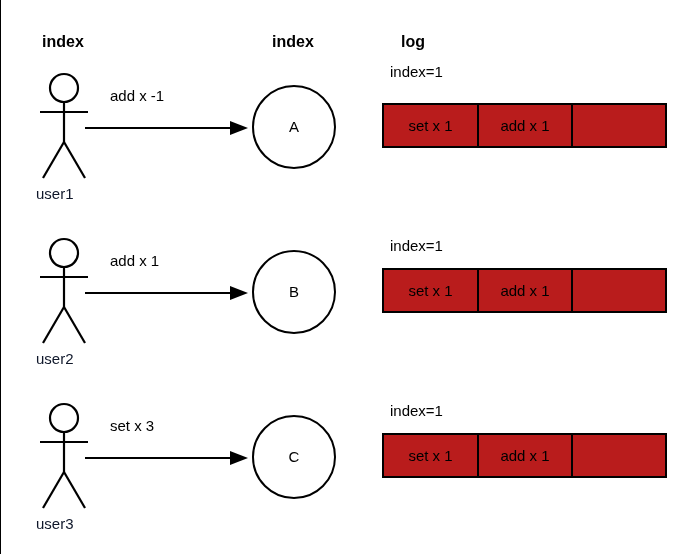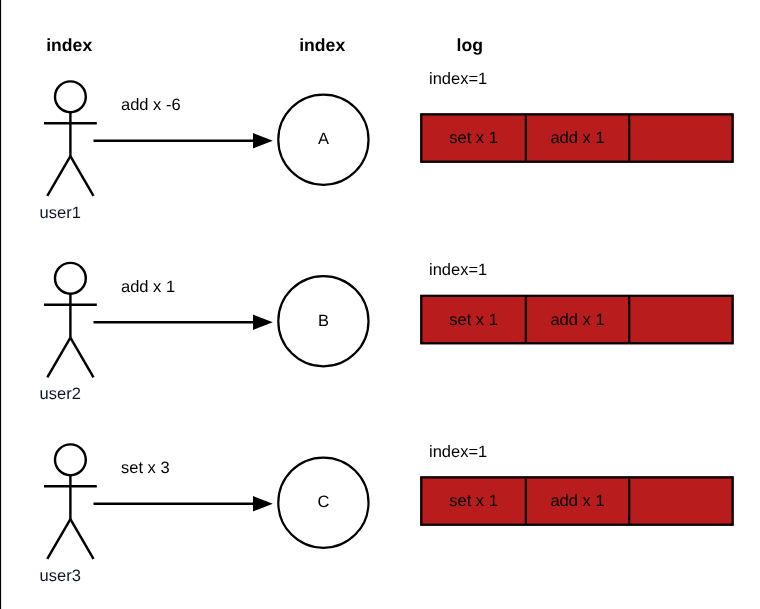--- a/index.html
+++ b/index.html
@@ -32,21 +32,21 @@
   .col-header {
     position: absolute;
     font-size: 16px;
     font-weight: bold;
     color: #000000;
     white-space: nowrap;
     font-family: "Liberation Sans", sans-serif;
   }
   .hdr-user  { left: 42px;  top: 33px; }
   .hdr-node  { left: 272px; top: 33px; }
-  .hdr-log   { left: 401px; top: 33px; margin-left: 14px; }
+  .hdr-log   { left: 401px; top: 33px; }
 
   .actor-label {
     position: absolute;
     font-size: 15px;
     color: #0f172a;
     white-space: nowrap;
     font-family: "Liberation Sans", sans-serif;
   }
   .msg-label {
     position: absolute;
@@ -135,21 +135,21 @@
     <line x1="85" y1="458" x2="236" y2="458" stroke="#000000" stroke-width="2.2"></line>
     <polygon points="248,458 230,451 230,465" fill="#000000"></polygon>
   </g>
   <circle cx="294" cy="457" r="41" fill="none" stroke="#000000" stroke-width="2"></circle>
 </svg>
 
 <div class="col-header hdr-user">index</div>
 <div class="col-header hdr-node">index</div>
 <div class="col-header hdr-log">log</div>
 
-<div class="msg-label" style="left:110px; top:87px;">add x -6</div>
+<div class="msg-label" style="left:110px; top:87px;">add x -1</div>
 <div class="node-letter" style="left:274px; top:118px; width:40px;">A</div>
 <div class="actor-label" style="left:36px; top:185px;">user1</div>
 <div class="index-label" style="left:390px; top:63px;">index=1</div>
 <div class="log-table" style="left:382px; top:103px; width:285px; height:45px;">
   <div class="log-cell" style="width:95px;">set x 1</div>
   <div class="log-cell" style="width:94px;">add x 1</div>
   <div class="log-cell" style="width:92px;"></div>
 </div>
 
 <div class="msg-label" style="left:110px; top:252px;">add x 1</div>

